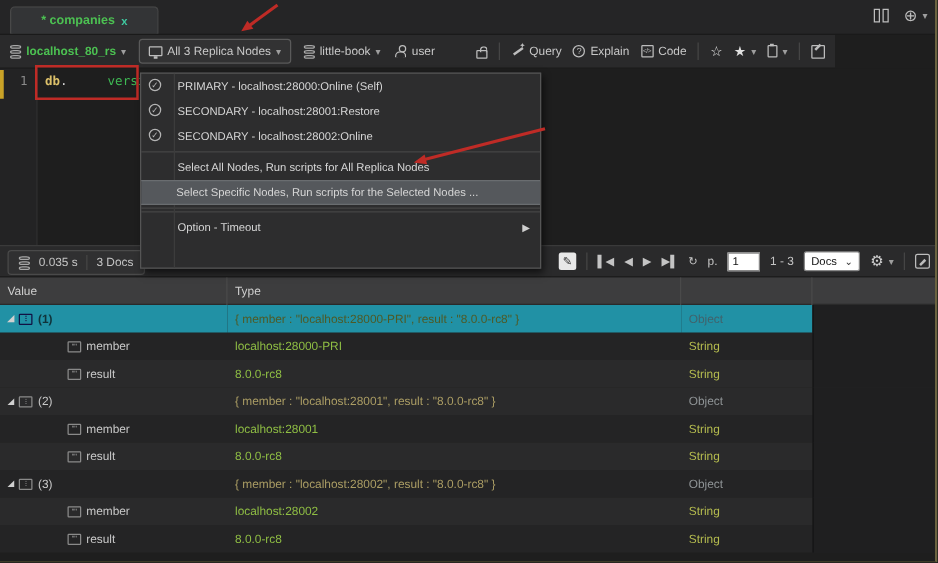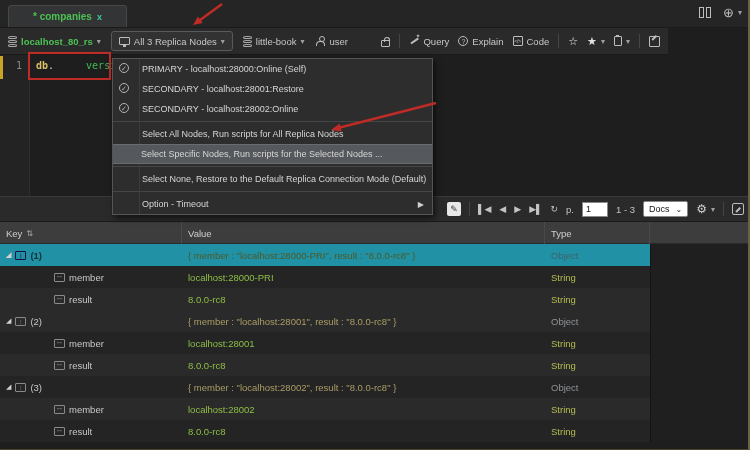--- a/index.html
+++ b/index.html
@@ -206,20 +206,30 @@
   <div class="editor">
     <div class="gutter">
       <div class="gutter-mark"></div>
       <div class="lnum">1</div>
     </div>
     <div class="codeline"><span class="tok-obj">db</span><span class="tok-dot">.</span><span class="tok-fn">version</span><span class="tok-paren">()</span></div>
     <div class="redbox"></div>
   </div>
 
   <div class="rtb">
+    <div class="stats">
+      <span class="dbicon">
+          <i></i>
+          <i></i>
+          <i></i>
+        </span>
+      <span>0.035 s</span>
+      <span class="vsep"></span>
+      <span>3 Docs</span>
+    </div>
     <div class="rtb-right">
       <span class="edit-ic">✎</span>
       <span class="vsep"></span>
       <span class="nav">▌◀</span>
       <span class="nav">◀</span>
       <span class="nav">▶</span>
       <span class="nav">▶▌</span>
       <span class="nav">↻</span>
       <span>p.</span>
       <input class="pg-input" value="1" style="">
@@ -233,24 +243,20 @@
         <span class="caret">▾</span>
       </span>
       <span class="vsep"></span>
       <span class="panel-ic"></span>
     </div>
   </div>
 
   <div class="grid">
     <div class="row thead">
       <div class="cell">
-        <span>Key</span>
-          <span class="sort">⇅</span>
-      </div>
-      <div class="cell">
           <span>Value</span>
         </div>
       <div class="cell">
           <span>Type</span>
         </div>
       <div class="cell"></div>
     </div>
 
     <div class="row sel r-odd">
       <div class="cell ckey">
@@ -372,23 +378,20 @@
       <span>SECONDARY - localhost:28002:Online</span>
     </div>
     <div class="msep"></div>
     <div class="mi">
       <span>Select All Nodes, Run scripts for All Replica Nodes</span>
     </div>
     <div class="mi hl">
       <span>Select Specific Nodes, Run scripts for the Selected Nodes ...</span>
     </div>
     <div class="msep"></div>
-    <div class="mi">
-      <span>Select None, Restore to the Default Replica Connection Mode (Default)</span>
-    </div>
     <div class="msep"></div>
     <div class="mi">
       <span>Option - Timeout</span>
       <span class="sub">▶</span>
     </div>
   </div>
 
   <svg class="arrows" width="750" height="450">
     <line x1="222" y1="4" x2="196" y2="23" stroke="#bf2b26" stroke-width="2.5"></line>
     <polygon points="193,25 197.9,16.5 202.7,22.9" fill="#bf2b26"></polygon>

